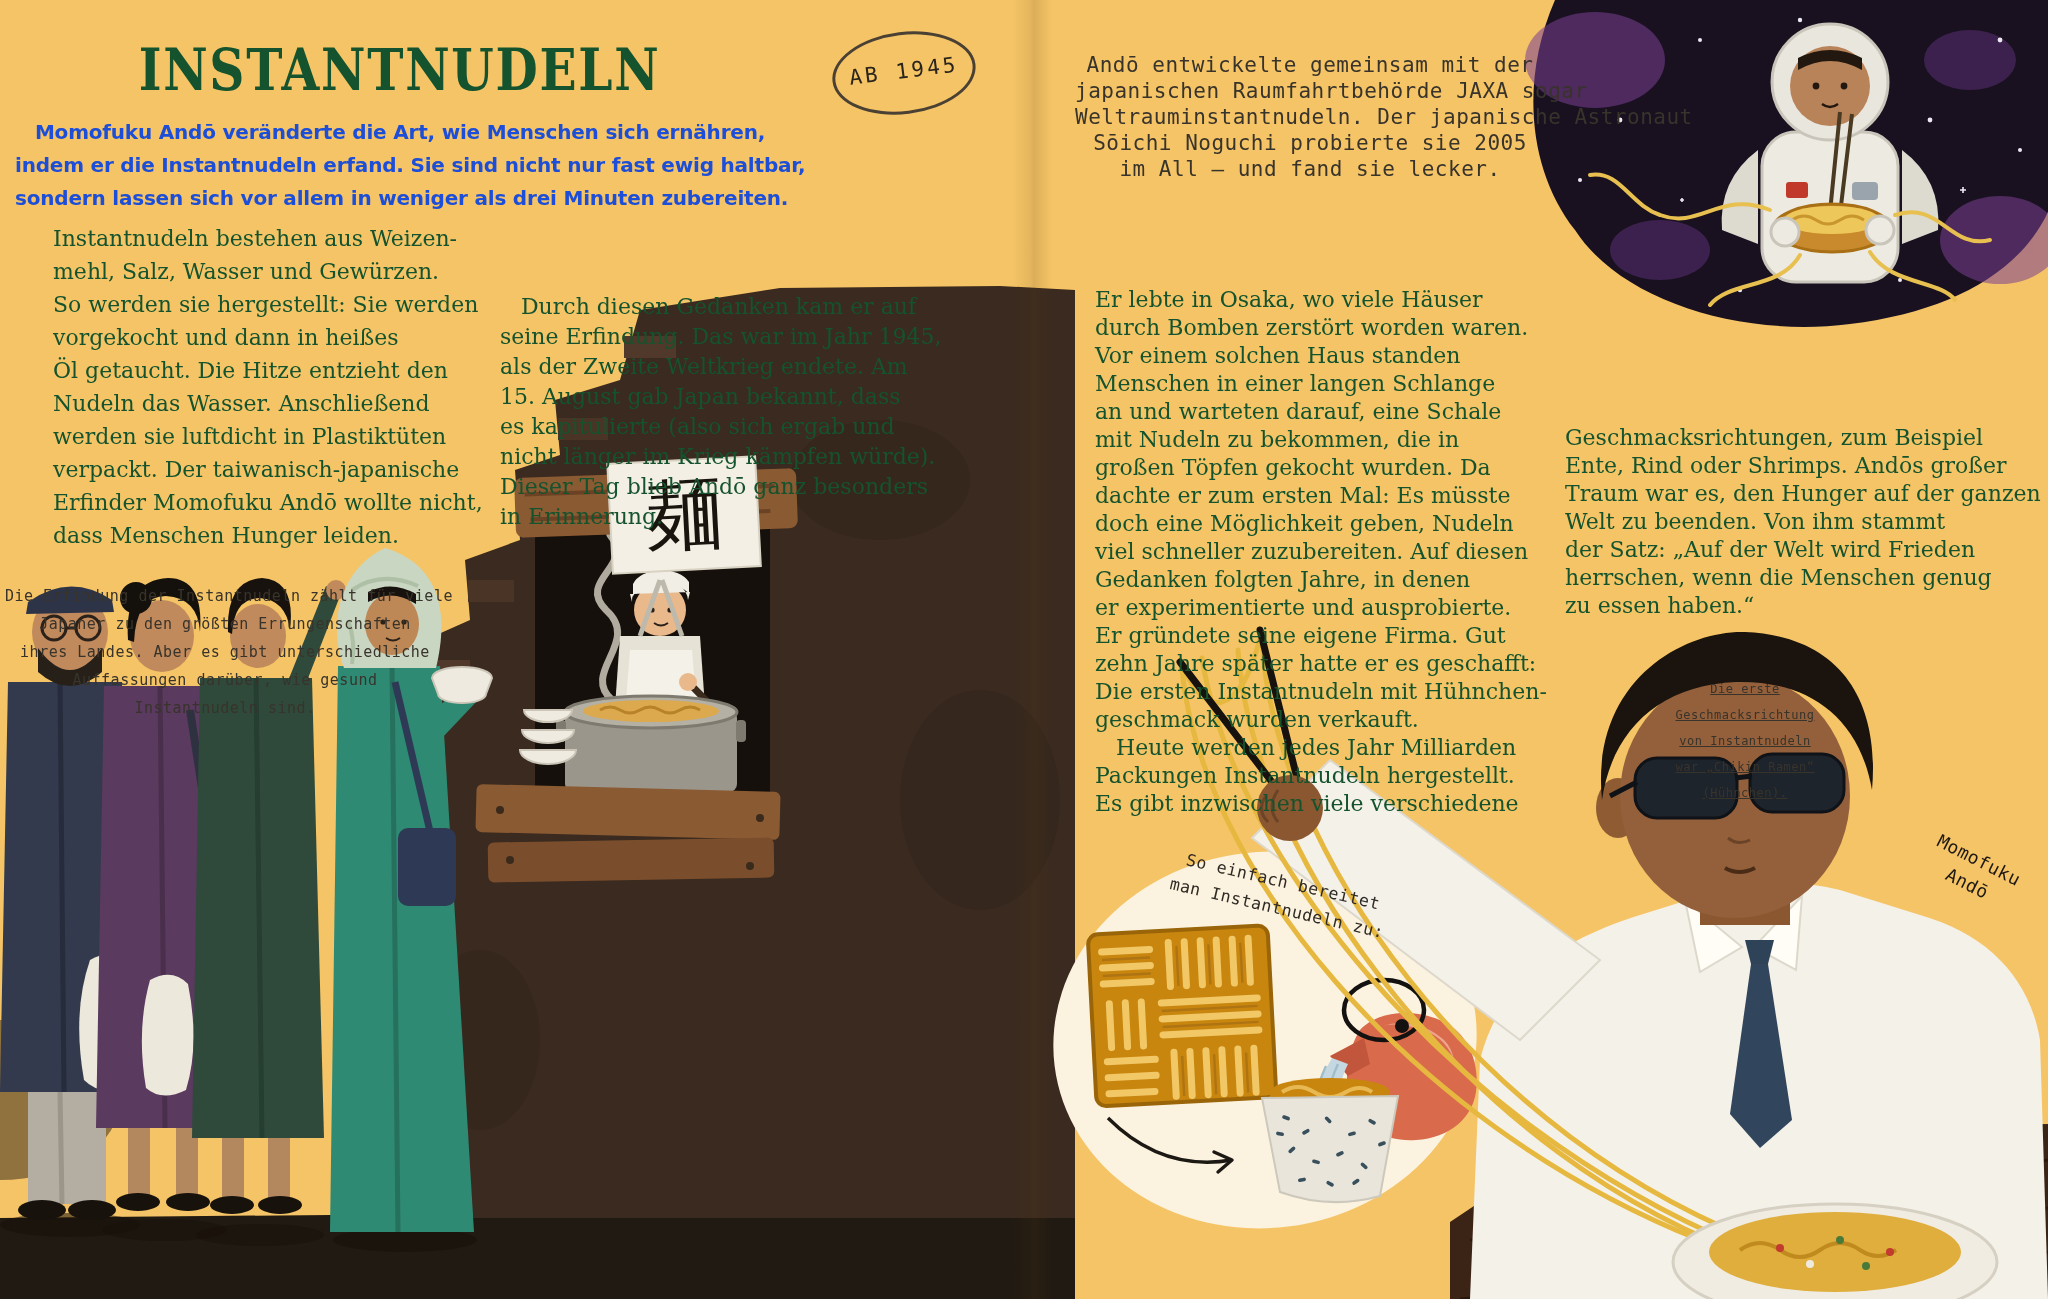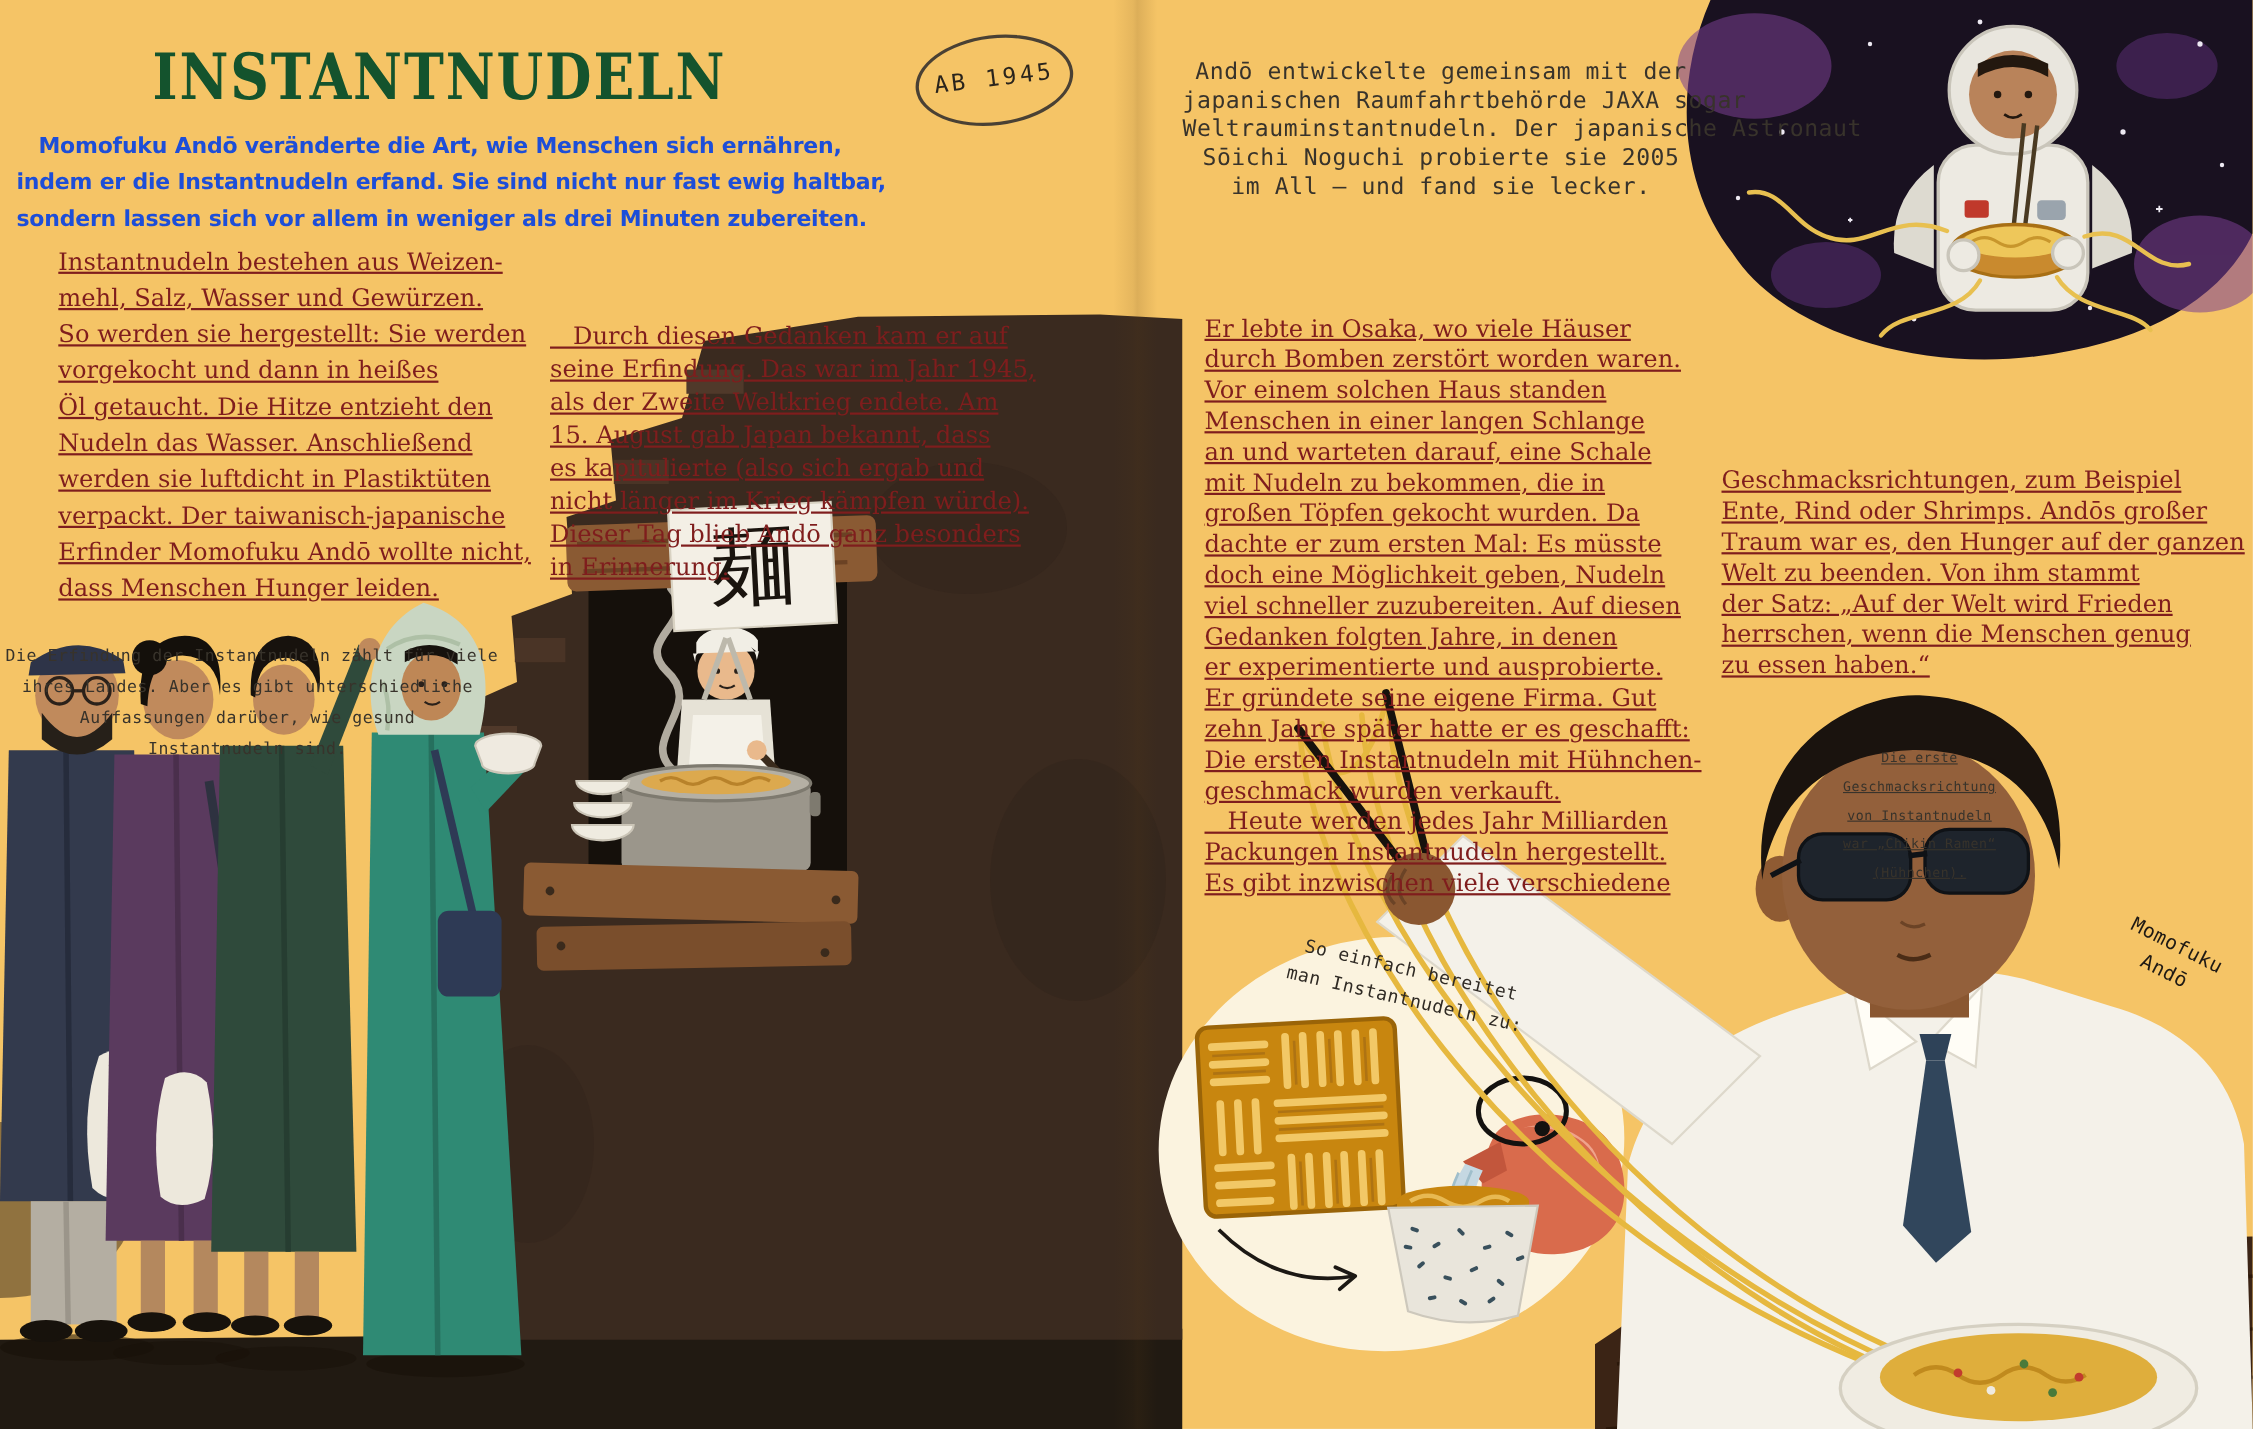--- a/index.html
+++ b/index.html
@@ -18,21 +18,21 @@
   .badge{left:832px; top:32px; width:138px; height:76px; border:3px solid #4A4134;
     border-radius:50%; transform:rotate(-7deg);}
   .badge-label{width:100%; text-align:center; line-height:72px;
     font-family:"DejaVu Sans Mono",monospace; font-size:21px; letter-spacing:3px; color:#2A241C;}
 
   .intro{left:15px; top:116px; width:770px; text-align:center;
     font-family:"DejaVu Sans",sans-serif; font-weight:700; font-size:20px;
     letter-spacing:-0.2px; color:#1d4ed8;}
   .intro .tline{line-height:33px;}
 
-  .body-col{color:#7f1d1d; font-size:22px;text-decoration:underline;}
+  .body-col{color:#14532d; font-size:22px;}
   .col1{left:53px; top:222px; width:400px;} .col1 .tline{line-height:33px;}
   .col2{left:500px; top:292px; width:440px;} .col2 .tline{line-height:30px;}
   .rmain{left:1095px; top:286px; width:470px;} .rmain .tline{line-height:28px;}
   .rsub{left:1565px; top:424px; width:480px;} .rsub .tline{line-height:28px;}
 
   .hand{font-family:"DejaVu Sans Mono",monospace; color:#38332B;}
   .note-left{left:5px; top:582px; width:440px; text-align:center; font-size:15px;}
   .note-left .tline{line-height:28px; letter-spacing:.5px;}
   .note-jaxa{left:1075px; top:52px; width:470px; text-align:center; font-size:21px;}
   .note-jaxa .tline{line-height:26px; letter-spacing:.5px;}
@@ -359,20 +359,21 @@
       <div class="tline">Öl getaucht. Die Hitze entzieht den</div>
       <div class="tline">Nudeln das Wasser. Anschließend</div>
       <div class="tline">werden sie luftdicht in Plastiktüten</div>
       <div class="tline">verpackt. Der taiwanisch-japanische</div>
       <div class="tline">Erfinder Momofuku Andō wollte nicht,</div>
       <div class="tline">dass Menschen Hunger leiden.</div>
     </div>
 
   <div class="abs hand note-left">
       <div class="tline">Die Erfindung der Instantnudeln zählt für viele</div>
+      <div class="tline">Japaner zu den größten Errungenschaften</div>
       <div class="tline">ihres Landes. Aber es gibt unterschiedliche</div>
       <div class="tline">Auffassungen darüber, wie gesund</div>
       <div class="tline">Instantnudeln sind.</div>
     </div>
 
   <div class="abs body-col col2">
       <div class="tline">   Durch diesen Gedanken kam er auf</div>
       <div class="tline">seine Erfindung. Das war im Jahr 1945,</div>
       <div class="tline">als der Zweite Weltkrieg endete. Am</div>
       <div class="tline">15. August gab Japan bekannt, dass</div>

